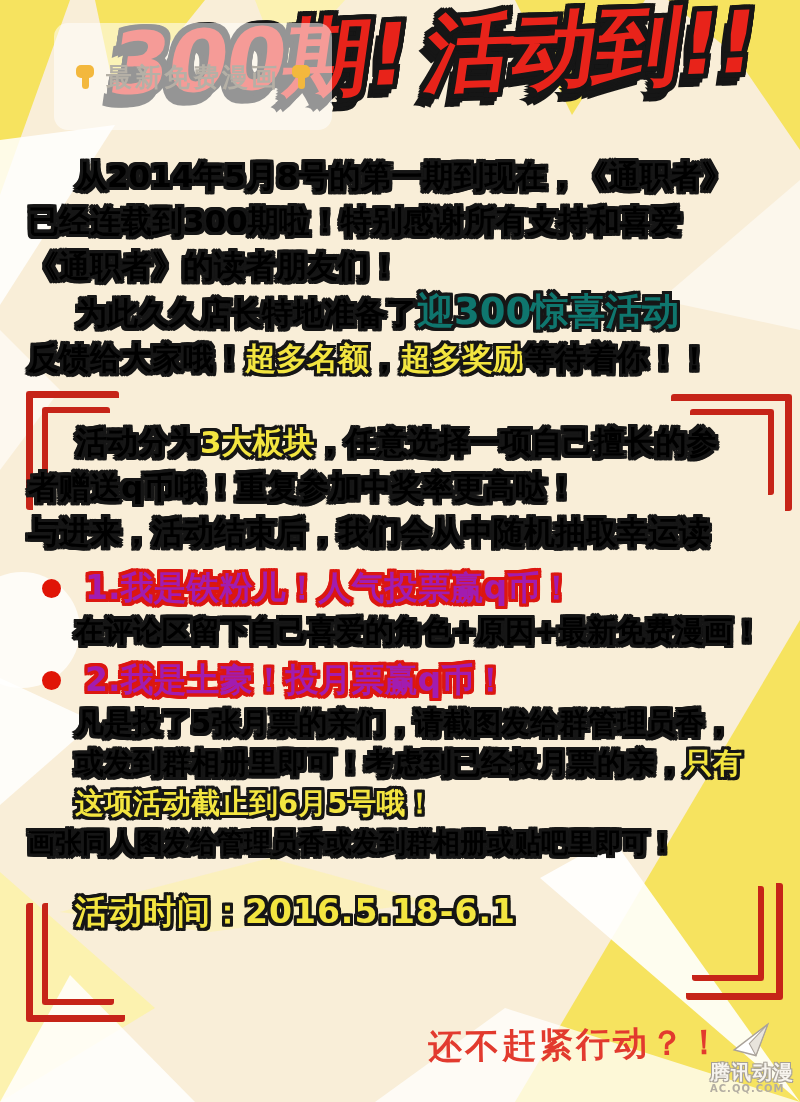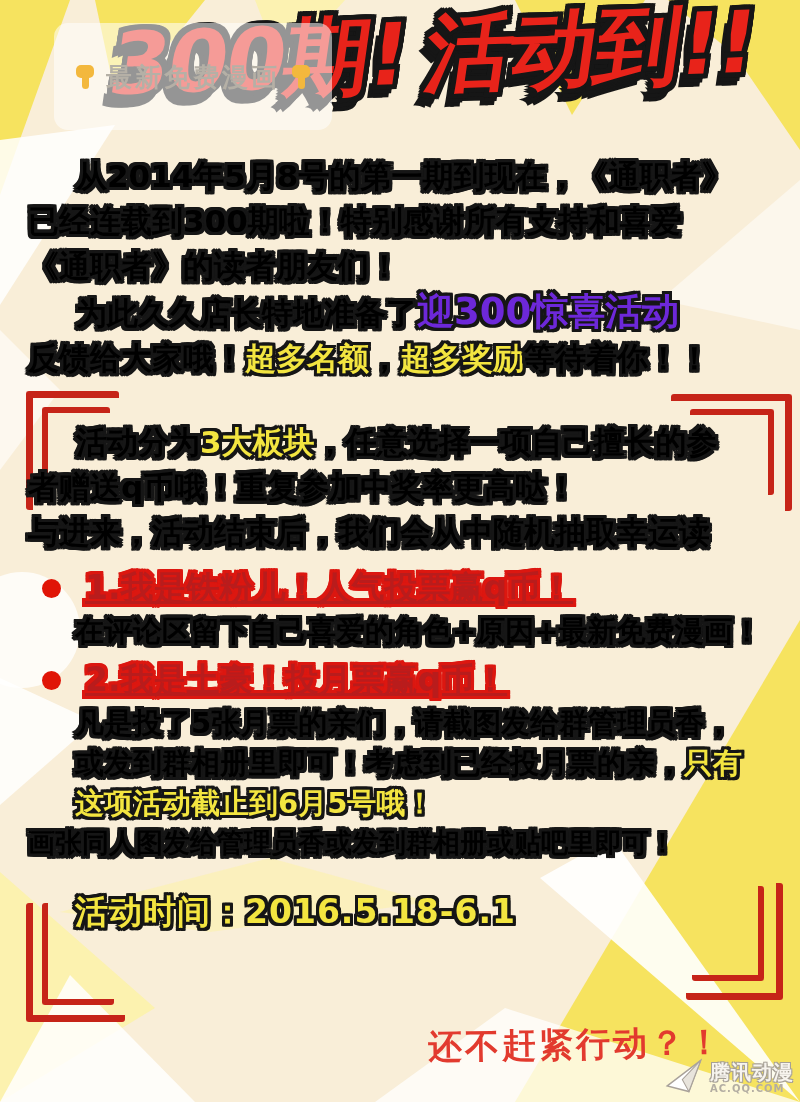--- a/index.html
+++ b/index.html
@@ -45,22 +45,22 @@
     width:278px; height:107px; border-radius:14px;
     background:rgba(255,255,255,.55);
     display:flex; flex-direction:column; align-items:center; justify-content:center;
   }
   .wm-row1{display:flex; align-items:center; gap:9px;
     font-size:26px; color:#b5b0a6; letter-spacing:3px; line-height:30px;}
   .wm-row2{font-size:30px; color:#c6c0b4; letter-spacing:1px; line-height:34px; font-weight:700;}
   
   .sb{color:#000000; text-shadow:var(--ob3);}
   .sy{color:#f3e540; text-shadow:var(--ob3);}
-  .srd{color:#6d28d9; text-shadow:var(--ob3);}
-  .hr{color:#b91c1c; text-shadow:var(--or3);text-decoration:underline;}
+  .srd{color:#0f766e; text-shadow:var(--ob3);}
+  .hr{color:#a21caf; text-shadow:var(--or3);}
   .line{white-space:nowrap;}
   
   .intro{position:absolute; left:28px; top:154px; z-index:1; font-size:31px; line-height:45px;}
   .indent{padding-left:48px;}
   .big-red{font-size:37px;}
   
   .section{position:absolute; left:28px; top:420px; width:760px; z-index:1;
     font-size:31px; line-height:45px;}
   .item-head{display:flex; align-items:center; gap:24px; line-height:46px; font-size:33px;}
   .dot{width:19px; height:19px; border-radius:50%; background:#e01507; flex:0 0 auto; margin-left:14px;}
@@ -76,21 +76,21 @@
   .tr-i{left:690px; top:409px; width:78px;  height:80px;  border-right-width:6px; border-top-width:6px;}
   .bl-o{left:26px;  top:903px; width:92px;  height:112px; border-left-width:7px;  border-bottom-width:7px;}
   .bl-i{left:42px;  top:903px; width:66px;  height:96px;  border-left-width:6px;  border-bottom-width:6px;}
   .br-o{left:686px; top:883px; width:90px;  height:110px; border-right-width:7px; border-bottom-width:7px;}
   .br-i{left:692px; top:886px; width:66px;  height:89px;  border-right-width:6px; border-bottom-width:6px;}
   
   .cta{position:absolute; left:428px; top:1022px; z-index:1;
     font-size:34px; letter-spacing:3px; color:#e23a2e; white-space:nowrap;
     transform:rotate(-1deg);}
   .logo{position:absolute; right:6px; bottom:8px; z-index:2;
-    display:flex; align-items:center; gap:4px;}
+    display:flex; align-items:center; gap:4px;flex-direction:column;}
   .logo-txt{display:flex; flex-direction:column; line-height:1;}
   .logo-name{font-size:20px; color:#f7f4ee; letter-spacing:1px;
     text-shadow:0 0 1px #9a948a, 1px 1px 0 #a8a298, -1px -1px 0 #a8a298, 1px -1px 0 #a8a298, -1px 1px 0 #a8a298;}
   .logo-site{font-size:10px; color:#b3ada2; letter-spacing:1px; margin-top:2px;}
 </style>
 </head>
 <body>
 
 <div id="stage">
 

